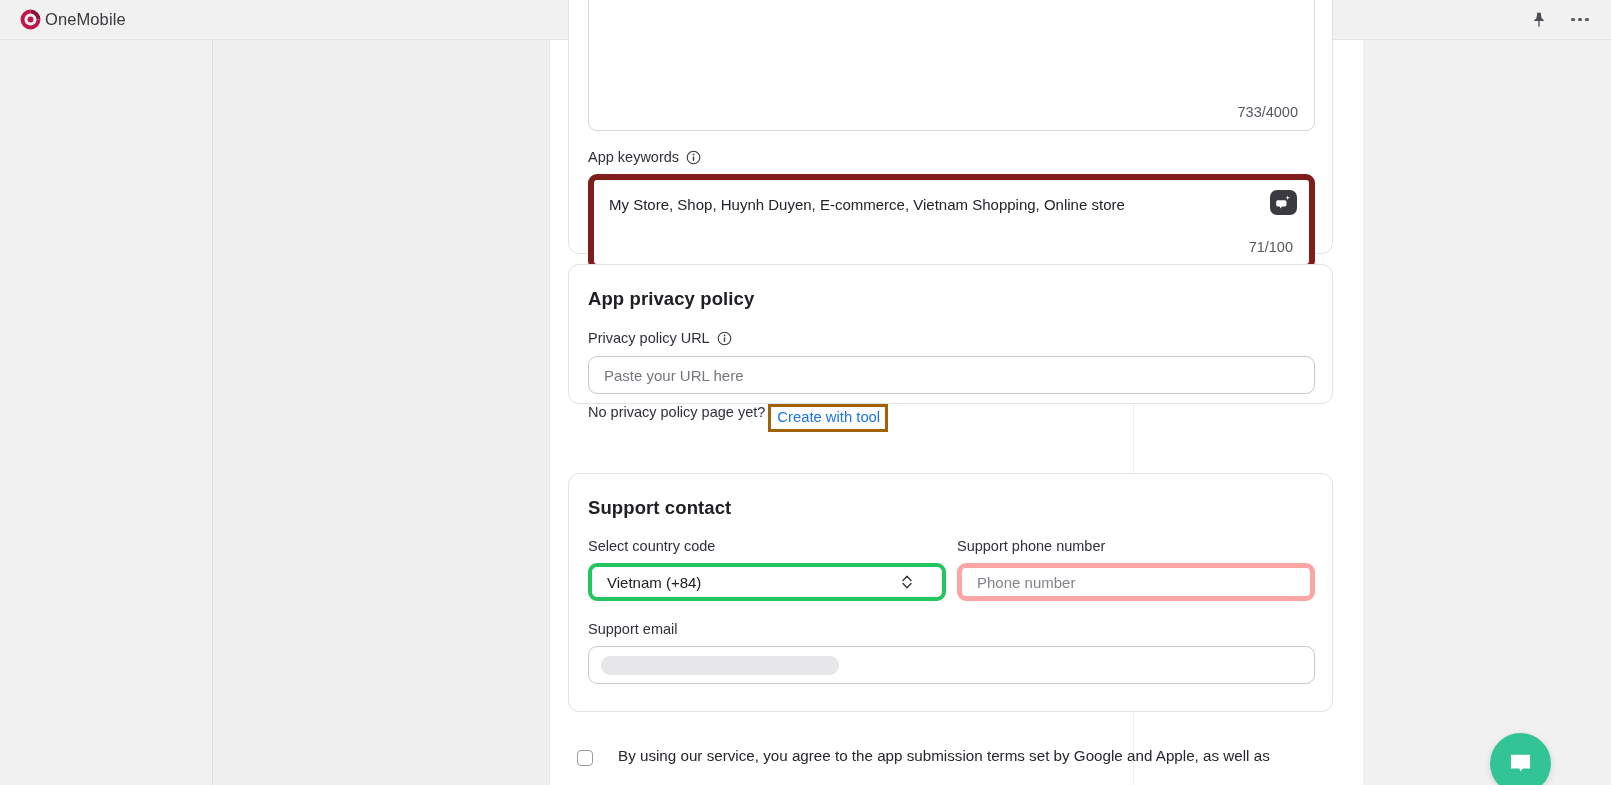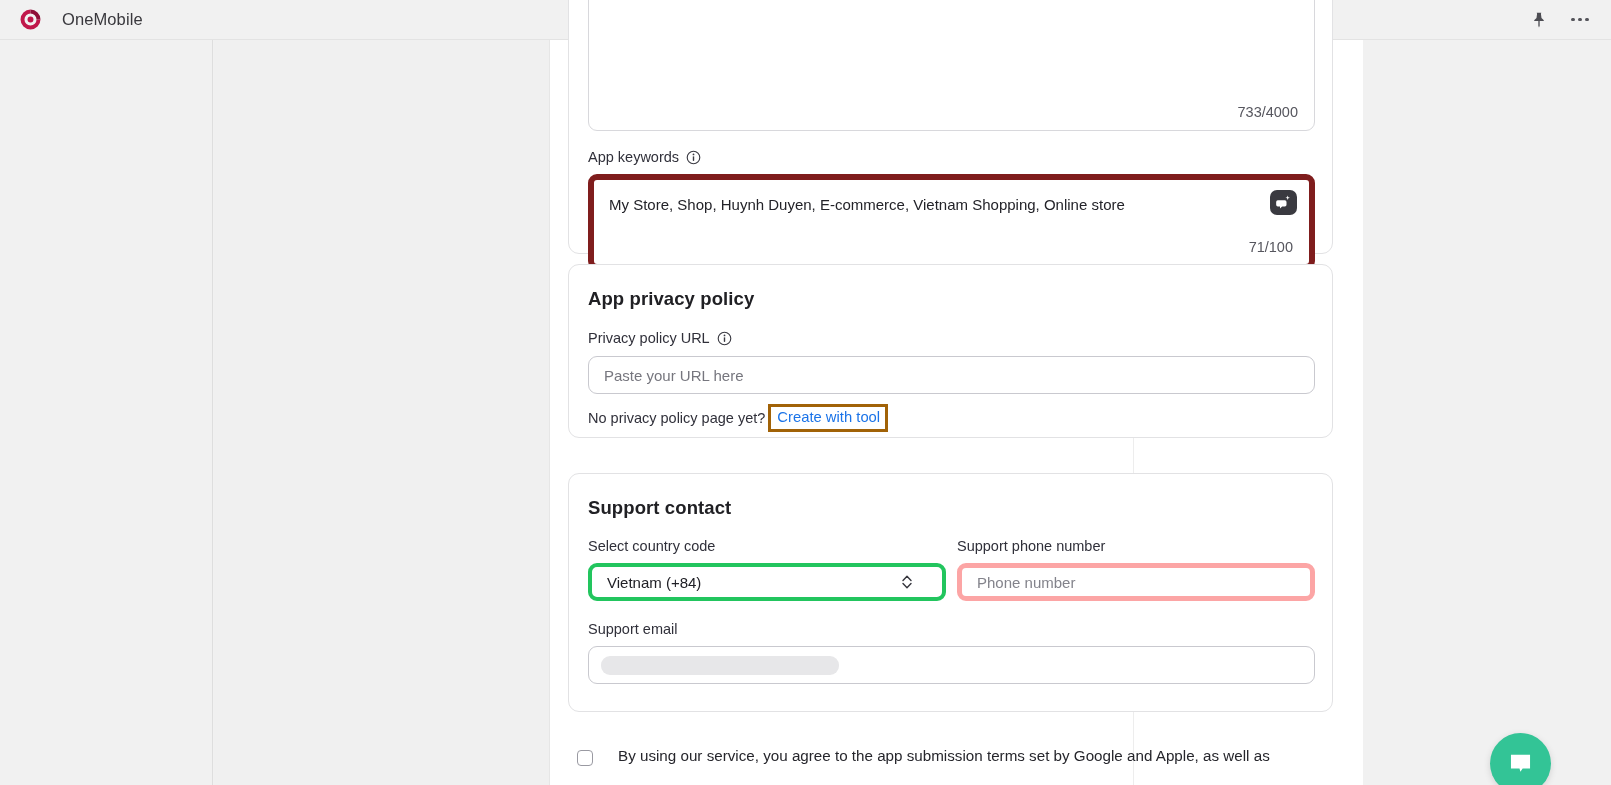--- a/index.html
+++ b/index.html
@@ -13,21 +13,21 @@
   }
 
   
   #topbar {
     position: absolute; top: 0; left: 0;
     width: 1611px; height: 40px;
     background: #f1f1f1;
     display: flex; align-items: center;
     border-bottom: 1px solid #e3e3e3;
   }
-  #brand { display: flex; align-items: center; gap: 20px; padding-left: 19px; }
+  #brand { display: flex; align-items: center; gap: 3px; padding-left: 19px; }
   #logo { width: 23px; height: 23px; display: block; }
   #brand-name {
     font-size: 16.5px; color: #39383d; letter-spacing: .1px;
   }
   #topbar-actions {
     margin-left: auto; display: flex; align-items: center;
     gap: 22px; padding-right: 22px;
   }
   .tb-icon { width: 20px; height: 20px; display: block; cursor: pointer; }
   #dots { display: flex; gap: 3.5px; align-items: center; cursor: pointer; }
@@ -100,32 +100,32 @@
     font-size: 14.5px; color: #56565e;
   }
   #kw-ai-btn {
     position: absolute; right: 12px; top: 10px;
     width: 27px; height: 25px; border-radius: 7px;
     background: #3a3a40; display: flex; align-items: center; justify-content: center;
     box-shadow: 0 0 0 3.5px #fff; cursor: pointer;
   }
 
   
-  #card-privacy { top: 224px; height: 174px; }
+  #card-privacy { top: 224px; height: 140px; }
   #pp-title { }
   #pp-label { position: absolute; left: 19px; top: 65px; }
   #pp-input {
     position: absolute; left: 19px; top: 91px; width: 727px; height: 38px;
     border: 1px solid #c9c9cf; border-radius: 9px; background: #fff;
     display: flex; align-items: center; padding: 0 15px;
     font-size: 15px; color: #76767e; cursor: text;
   }
   #pp-hint-row {
     position: absolute; left: 19px; top: 139px;
-    display: flex; align-items: center;
+    display: flex; 
     font-size: 14.5px; color: #30303a;
   }
   #pp-hint-text { white-space: pre; }
   #pp-link-wrap {
     position: relative; margin-left: 3px;
     border: 3px solid #a16207; padding: 3px 5px 4px 6px;
     line-height: 1;
   }
   #pp-link {
     font-size: 14.8px; color: #1a73e8; text-decoration: none; cursor: pointer;

